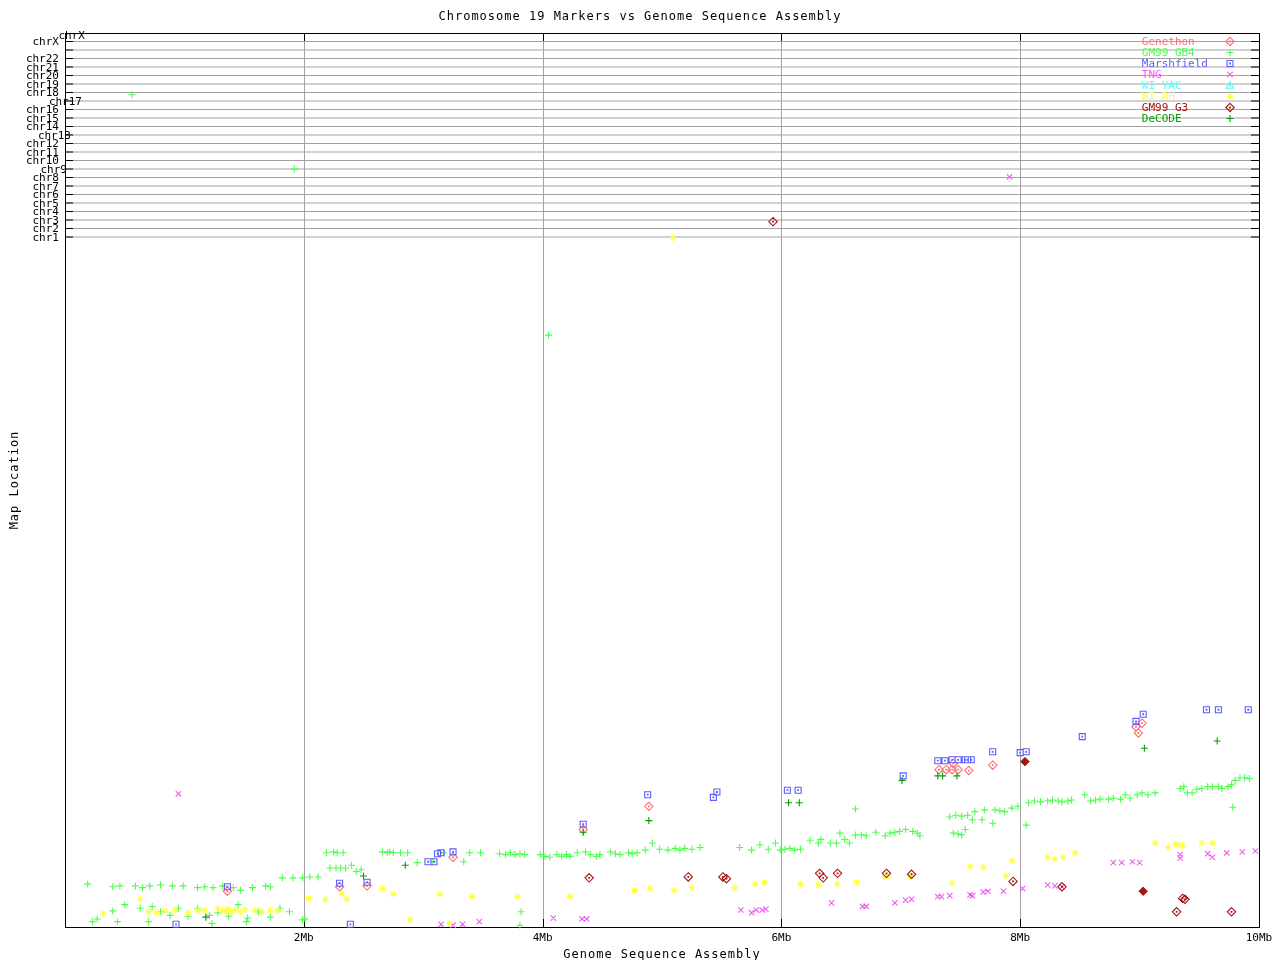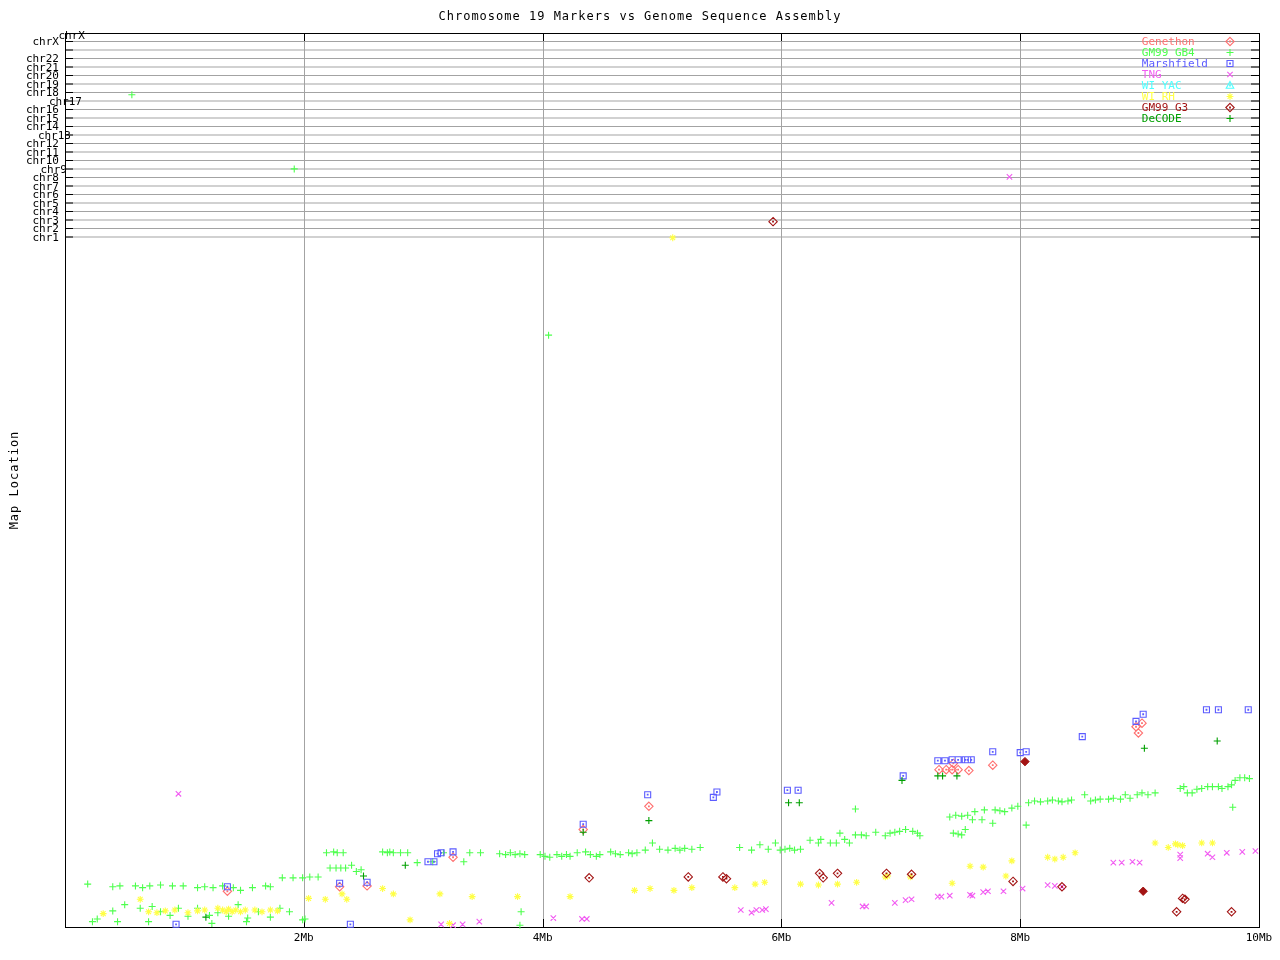--- a/index.html
+++ b/index.html
@@ -19,20 +19,21 @@
   .lrow{display:flex;align-items:center;justify-content:space-between;height:11px;font-size:11px;line-height:11px;}
   .lrow .ltext{margin-right:10px;}
   .lrow svg{display:block;}
 </style>
 </head>
 <body>
 
 <div id="stage">
   <div class="title">Chromosome 19 Markers vs Genome Sequence Assembly</div>
   <div class="ylabel">Map Location</div>
+  <div class="xlabel">Genome Sequence Assembly</div>
   <svg id="plot-svg" width="1280" height="960" viewBox="0 0 1280 960">
       <g stroke="#a3a3a3" stroke-width="1">
         <line x1="65" y1="41.5" x2="1259" y2="41.5"></line>
         <line x1="65" y1="50" x2="1259" y2="50"></line>
         <line x1="65" y1="58.5" x2="1259" y2="58.5"></line>
         <line x1="65" y1="67" x2="1259" y2="67"></line>
         <line x1="65" y1="75.5" x2="1259" y2="75.5"></line>
         <line x1="65" y1="84" x2="1259" y2="84"></line>
         <line x1="65" y1="92.5" x2="1259" y2="92.5"></line>
         <line x1="65" y1="101" x2="1259" y2="101"></line>

